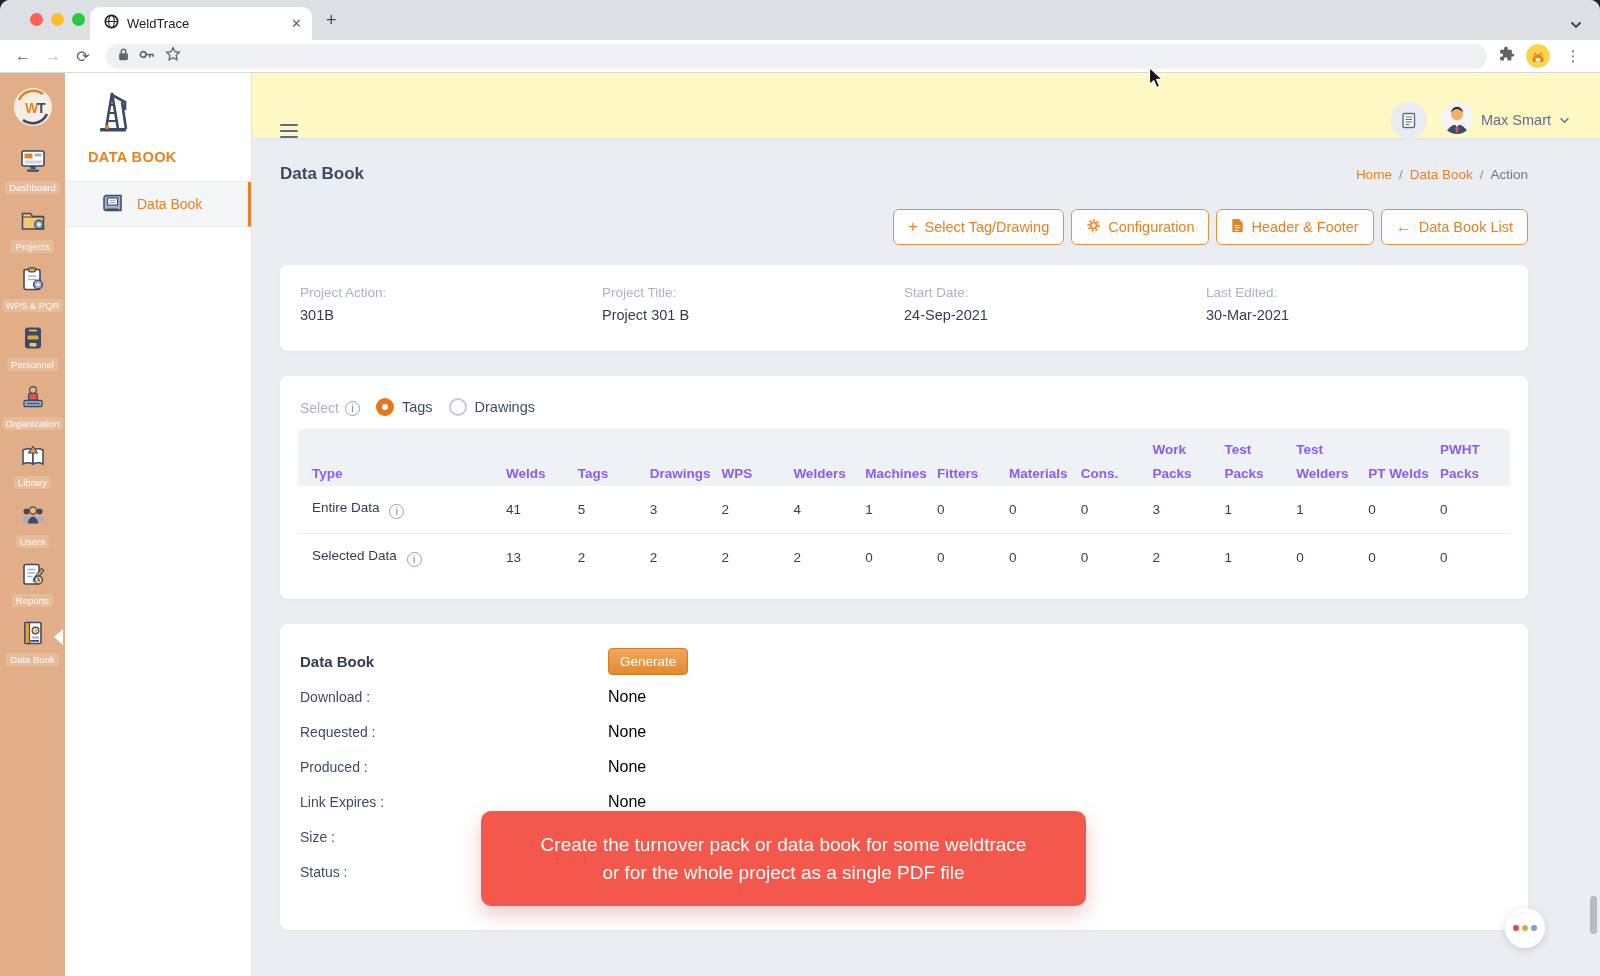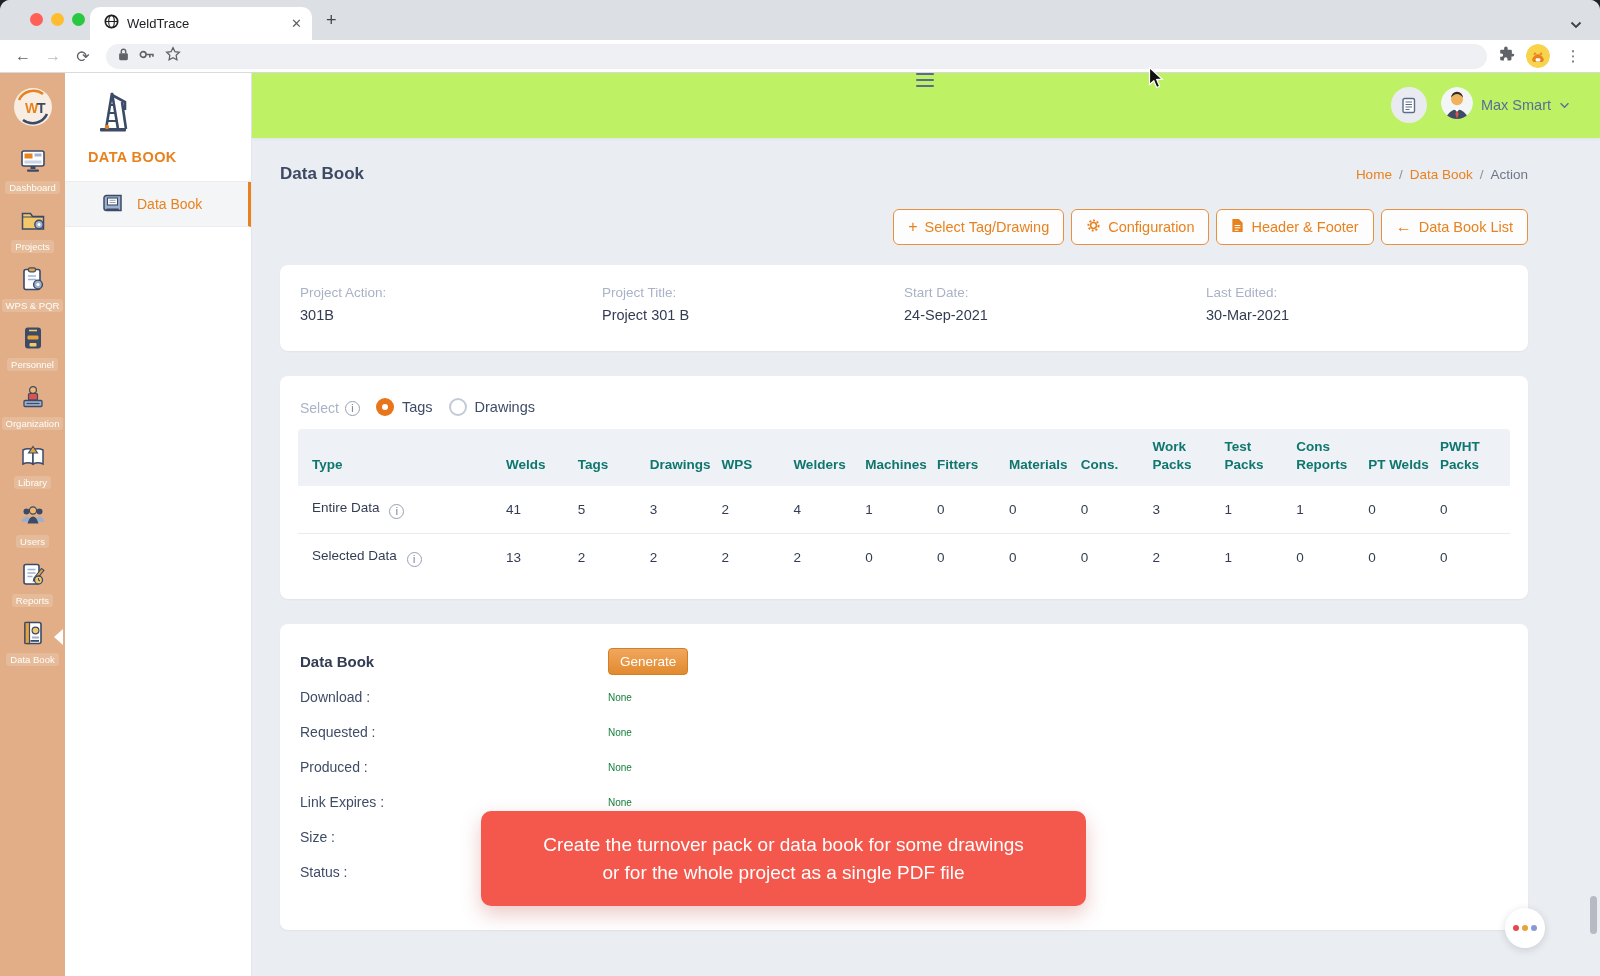--- a/index.html
+++ b/index.html
@@ -34,21 +34,21 @@
   .rail-label { font-size:9.5px; color:#fffdf9; background:rgba(255,255,255,.16); padding:1px 4px; border-radius:3px; margin-top:3px; white-space:nowrap; }
   .rail-item.active::after { content:""; position:absolute; right:0; top:16px; border:8px solid transparent; border-right:9px solid #fff; }
 
   .sidebar { width:187px; background:#fff; border-right:1px solid #e3e6ea; flex-shrink:0; }
   .sidebar-logo { margin:14px 0 8px 22px; }
   .sidebar-title { color:#e8821e; font-size:14.5px; font-weight:bold; letter-spacing:.4px; margin:12px 0 16px 23px; }
   .side-nav { border-top:1px solid #ededf1; }
   .side-item { height:45px; display:flex; align-items:center; gap:13px; padding-left:36px; background:#f4f5f7; border-right:3px solid #e8821e; border-bottom:1px solid #ededf1; color:#e8821e; font-size:14px; cursor:pointer; }
 
   .main { flex:1; display:flex; flex-direction:column; background:#eaedf2; min-width:0; }
-  .topbar { height:65px; background:#bef264; box-shadow:0 1px 3px rgba(40,50,80,.06); display:flex; align-items:center; padding:0 30px 0 28px; flex-shrink:0;flex-direction:column; }
+  .topbar { height:65px; background:#fef9c3; box-shadow:0 1px 3px rgba(40,50,80,.06); display:flex; align-items:flex-end; padding:0 30px 0 28px; flex-shrink:0; }
   .hamburger { display:flex; flex-direction:column; gap:3.5px; cursor:pointer; }
   .hamburger span { width:18px; height:2.4px; background:#5b6b8c; border-radius:1px; }
   .topbar-right { margin-left:auto; display:flex; align-items:center; gap:14px; }
   .circle-btn { width:36px; height:36px; border-radius:50%; background:#e9ebf0; display:flex; align-items:center; justify-content:center; cursor:pointer; }
   .user { display:flex; align-items:center; gap:8px; cursor:pointer; }
   .user-name { color:#5b6e96; font-size:14.5px; }
 
   .content { flex:1; padding:0 72px 0 28px; position:relative; }
   .page-head { display:flex; justify-content:space-between; align-items:center; margin-top:26px; }
   .page-title { font-size:17px; font-weight:bold; color:#3d4a63; }
@@ -70,33 +70,33 @@
   .select-label { font-size:14px; color:#a9b2c6; margin-right:6px; }
   .info-i { display:inline-flex; width:15px; height:15px; border:1px solid #97a0b2; border-radius:50%; font-size:10px; color:#6a7488; align-items:center; justify-content:center; flex-shrink:0; font-style:normal; }
   .radio-opt { display:flex; align-items:center; gap:8px; margin-left:16px; cursor:pointer; }
   .radio { width:18px; height:18px; border-radius:50%; position:relative; }
   .radio.on { background:#e8751a; }
   .radio.on::after { content:""; position:absolute; left:6px; top:6px; width:6px; height:6px; border-radius:50%; background:#fff; }
   .radio.off { background:#fff; border:2px solid #c3cad7; }
   .radio-text { font-size:14.5px; color:#3f4c66; }
 
   table.data { width:100%; border-collapse:collapse; table-layout:fixed; }
-  table.data th { background:#eef1f6; text-align:left; vertical-align:bottom; font-size:13.5px; font-weight:bold; color:#0f766e; padding:9px 2px 12px; line-height:18px; }
+  table.data th { background:#eef1f6; text-align:left; vertical-align:bottom; font-size:13.5px; font-weight:bold; color:#8b5cf6; padding:9px 2px 0; line-height:24px; }
   table.data th:first-child { padding-left:14px; border-radius:4px 0 0 0; }
   table.data th:last-child { border-radius:0 4px 0 0; }
   table.data td { font-size:13.5px; color:#333d52; padding:14px 2px; border-top:1px solid #e9ebef; }
   table.data td:first-child { padding-left:14px; }
   table.data tbody tr:first-child td { border-top:none; }
   .row-type .info-i { margin-left:6px; vertical-align:-3px; }
 
   .db-card { margin-top:25px; padding:24px 20px 36px; min-height:263px; }
   .db-row { display:grid; grid-template-columns:308px auto; align-items:center; margin-bottom:9px; }
   .db-title { font-size:15px; font-weight:bold; color:#323c52; }
   .db-label { font-size:14px; color:#3f4c66; padding:5px 0; }
-  .db-value { font-size:10px; color:#15803d; }
+  .db-value { font-size:16px; color:#000000; }
   .btn-generate { justify-self:start; background:linear-gradient(#f1a75d,#e28a2f); border:1px solid #d07f24; border-radius:4px; color:#fff; font-size:13.5px; padding:5px 11px; cursor:pointer; }
 
   .toast { position:absolute; left:481px; top:811px; width:605px; height:95px; background:#f4574b; border-radius:10px; box-shadow:0 8px 20px rgba(180,40,30,.25); color:#fff; font-size:19px; line-height:28px; display:flex; align-items:center; justify-content:center; text-align:center; padding:0 52px; z-index:40; }
 
   .dots-widget { position:absolute; left:1505px; top:908px; width:40px; height:40px; background:#fff; border-radius:50%; box-shadow:0 2px 8px rgba(0,0,0,.14); display:flex; align-items:center; justify-content:center; gap:3px; z-index:30; cursor:pointer; }
   .dw { width:6px; height:6px; border-radius:50%; }
 
   .scroll-thumb { position:absolute; right:3px; top:896px; width:7px; height:38px; border-radius:4px; background:#b6bac2; z-index:60; }
   .cursor { position:absolute; left:1148px; top:66px; z-index:100; pointer-events:none; }
 </style>
@@ -433,21 +433,21 @@
                   <th>Tags</th>
                   <th>Drawings</th>
                   <th>WPS</th>
                   <th>Welders</th>
                   <th>Machines</th>
                   <th>Fitters</th>
                   <th>Materials</th>
                   <th>Cons.</th>
                   <th>Work Packs</th>
                   <th>Test Packs</th>
-                  <th>Cons Reports</th>
+                  <th>Test Welders</th>
                   <th>PT Welds</th>
                   <th>PWHT Packs</th>
                 </tr>
               </thead>
             <tbody id="table-body">
                 <tr>
                   <td class="row-type">Entire Data <span class="info-i">i</span></td>
                   <td>41</td>
                   <td>5</td>
                   <td>3</td>
@@ -513,21 +513,21 @@
               <div class="db-row">
                 <span class="db-label">Status :</span>
                 <span class="db-value"></span>
               </div>
             </div>
         </div>
       </div>
     </div>
   </div>
 
-  <div class="toast">Create the turnover pack or data book for some drawings or for the whole project as a single PDF file</div>
+  <div class="toast">Create the turnover pack or data book for some weldtrace or for the whole project as a single PDF file</div>
 
   <div class="dots-widget">
     <span class="dw" style="background:#e5484d"></span>
     <span class="dw" style="background:#e8a33d"></span>
     <span class="dw" style="background:#8899d4"></span>
   </div>
 
   <div class="scroll-thumb"></div>
 
   <div class="cursor">

